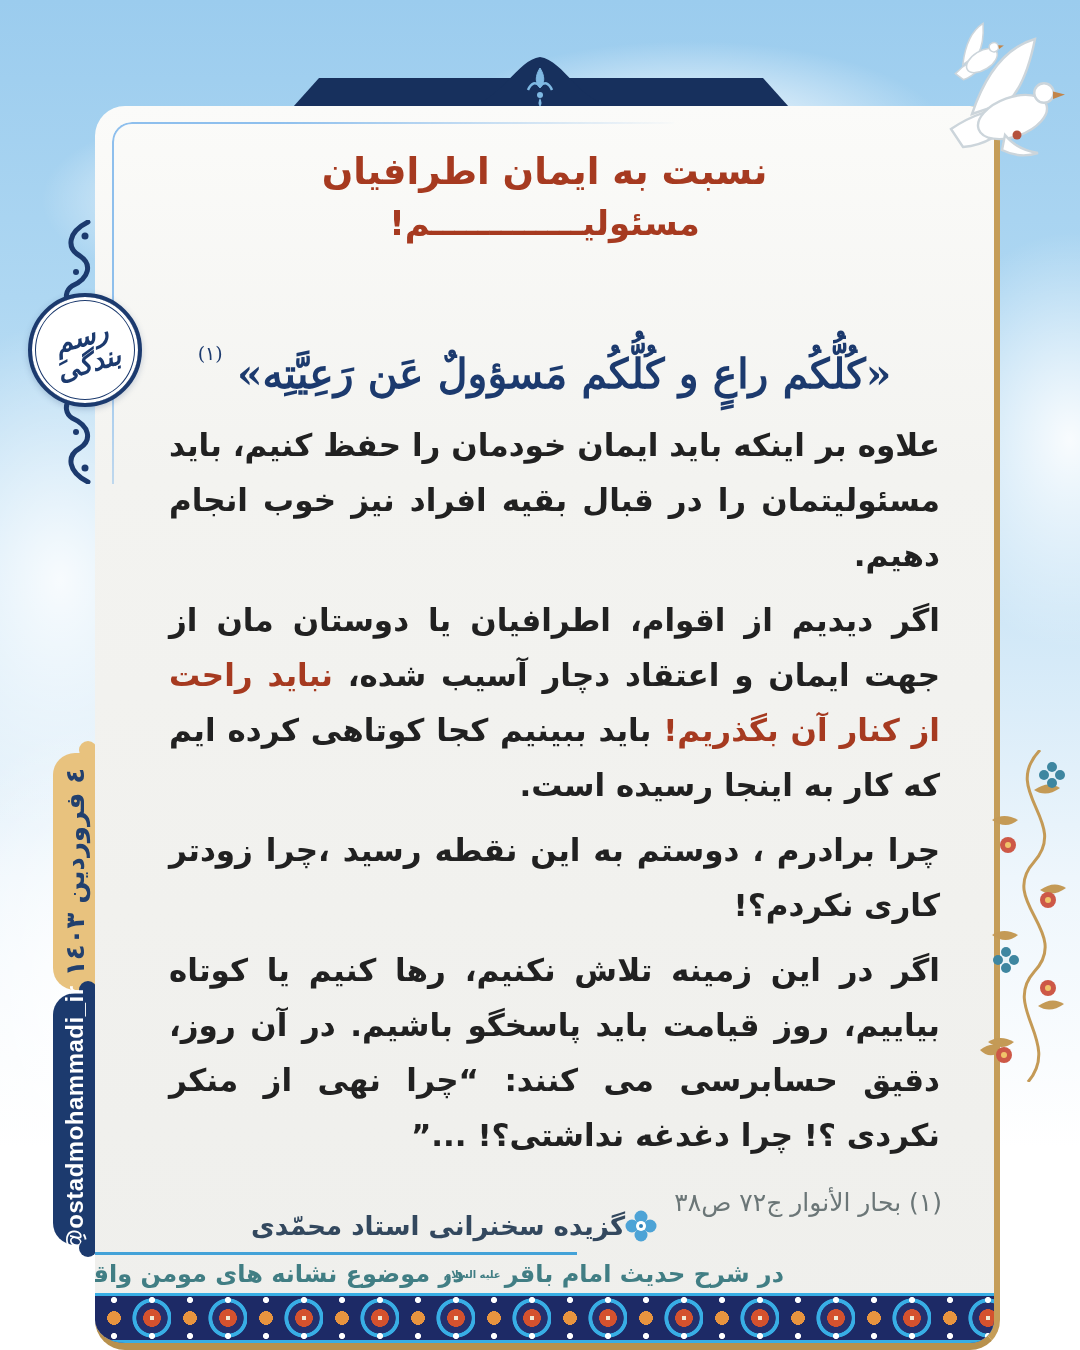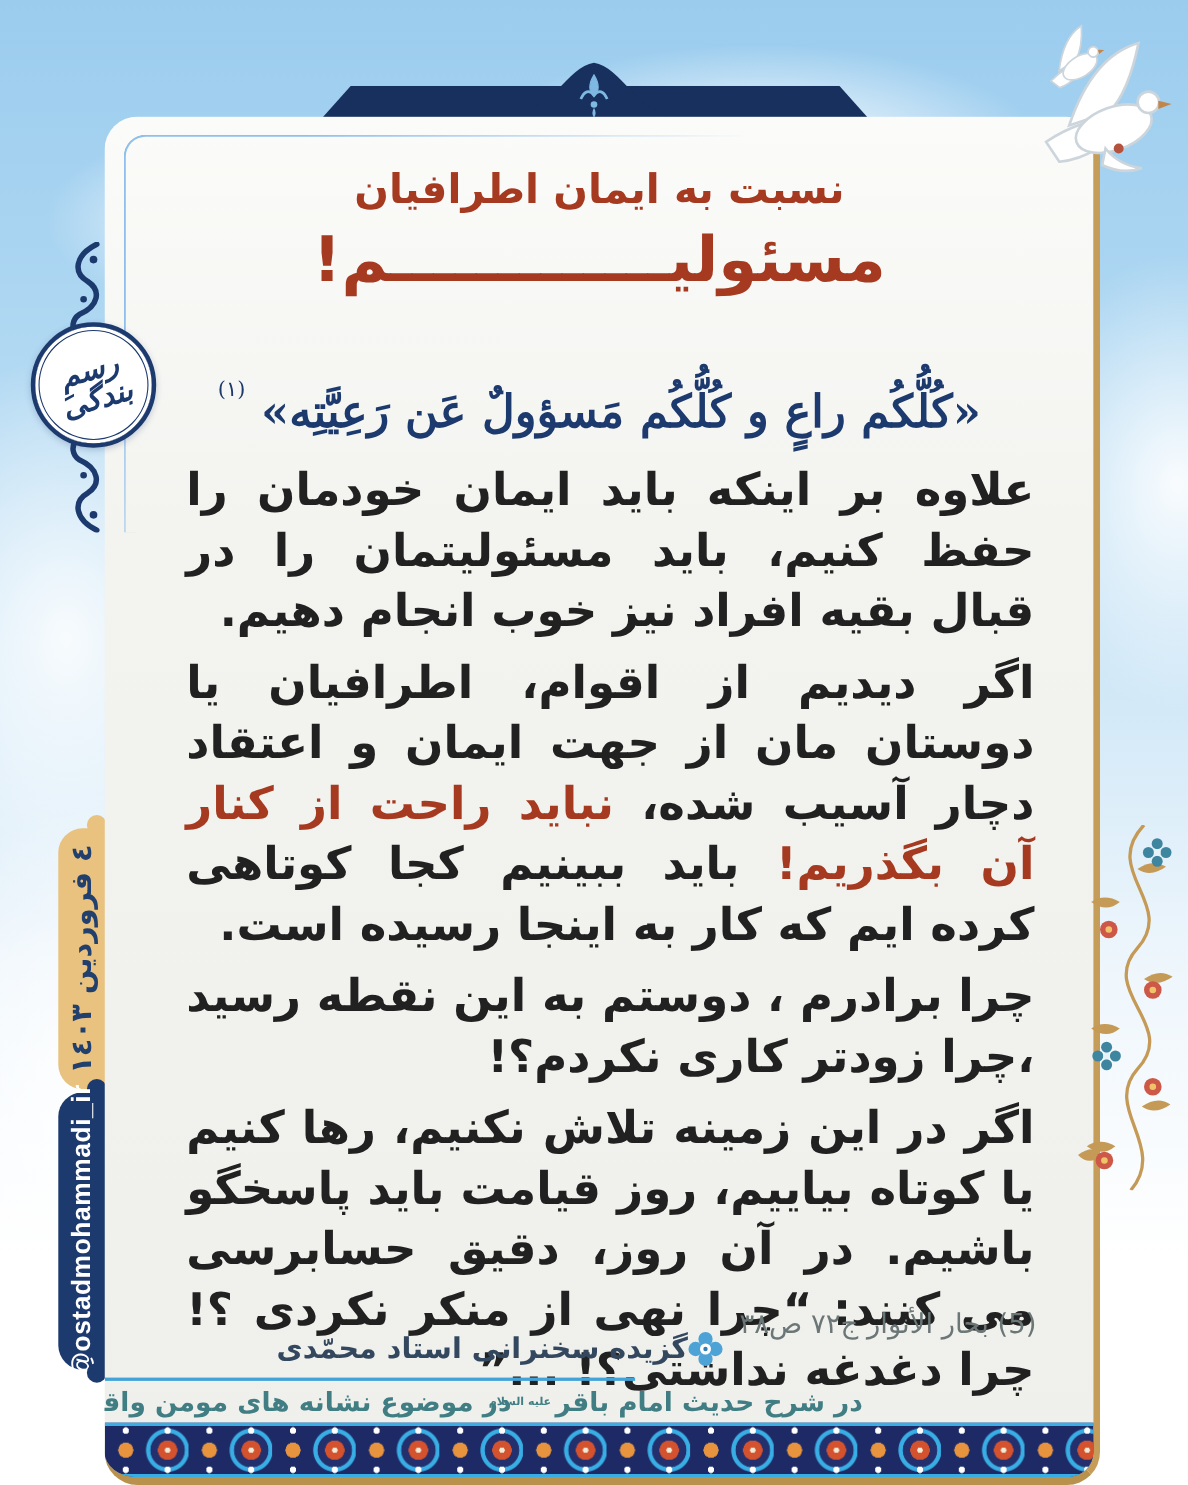--- a/index.html
+++ b/index.html
@@ -24,28 +24,28 @@
         border-right:6px solid #c59d58;border-bottom:7px solid #b8914d;
         border-radius:30px;overflow:hidden;direction:rtl;}
   .frame{position:absolute;left:17px;top:16px;width:560px;height:360px;
          border-top:2px solid rgba(130,185,235,.9);border-left:2px solid rgba(130,185,235,.9);
          border-top-left-radius:20px;
          -webkit-mask:linear-gradient(135deg,#000 18%,transparent 62%);
          mask:linear-gradient(135deg,#000 18%,transparent 62%);}
 
   .titles{position:absolute;top:44px;left:0;right:0;text-align:center;color:#a63a20;}
   .title1{font-size:37px;font-weight:900;letter-spacing:-1px;}
-  .title2{font-size:57px;font-weight:900;margin-top:10px;letter-spacing:-1px;}
+  .title2{font-size:34px;font-weight:900;margin-top:10px;letter-spacing:-1px;}
 
   .quote{position:absolute;top:196px;left:0;right:0;text-align:center;color:#1c3a6e;
          font-size:41px;font-weight:700;font-family:"DejaVu Serif","Liberation Serif",serif;margin-top:40px;}
   .quote sup{font-size:19px;font-weight:400;vertical-align:28px;}
 
   .body-text{position:absolute;top:312px;right:54px;left:74px;color:#212121;
-             font-size:41px;font-weight:700;line-height:55px;text-align:justify;}
+             font-size:31px;font-weight:700;line-height:55px;text-align:justify;}
   .body-text p{margin:0 0 10px 0;}
   .red{color:#a63a20;}
 
   .footnote{position:absolute;top:1082px;right:52px;color:#6b7677;font-size:25px;direction:rtl;}
 
   .credit{position:absolute;top:1104px;left:42px;width:520px;direction:rtl;display:flex;
           align-items:center;gap:0;justify-content:flex-start;color:#33485e;
           font-size:26px;font-weight:700;}
   .credit .flower{flex:0 0 auto;width:32px;height:32px;}
 
@@ -145,21 +145,21 @@
       <sup>(۱)</sup>
     </div>
 
     <div class="body-text">
       <p><span>علاوه بر اینکه باید ایمان خودمان را حفظ کنیم، باید مسئولیتمان را در قبال بقیه افراد نیز خوب انجام دهیم.</span></p>
       <p><span>اگر دیدیم از اقوام، اطرافیان یا دوستان مان از جهت ایمان و اعتقاد دچار آسیب شده، </span><span class="red">نباید راحت از کنار آن بگذریم!</span><span> باید ببینیم کجا کوتاهی کرده ایم که کار به اینجا رسیده است.</span></p>
       <p><span>چرا برادرم ، دوستم به این نقطه رسید ،چرا زودتر کاری نکردم؟!</span></p>
       <p><span>اگر در این زمینه تلاش نکنیم، رها کنیم یا کوتاه بیاییم، روز قیامت باید پاسخگو باشیم.  در آن روز، دقیق حسابرسی می کنند: “چرا نهی از منکر نکردی ؟! چرا دغدغه نداشتی؟! ...”</span></p>
     </div>
 
-    <div class="footnote">(5) بحار الأنوار ج۷۲ ص۳۸</div>
+    <div class="footnote">(۱) بحار الأنوار ج۷۲ ص۳۸</div>
 
     <div class="credit">
       <span class="flower">
         <svg width="32" height="32" viewBox="0 0 32 32">
           <g fill="#4da3d6">
             <circle cx="16" cy="7" r="6.5"></circle>
               <circle cx="25" cy="16" r="6.5"></circle>
             <circle cx="16" cy="25" r="6.5"></circle>
               <circle cx="7" cy="16" r="6.5"></circle>
           </g>

